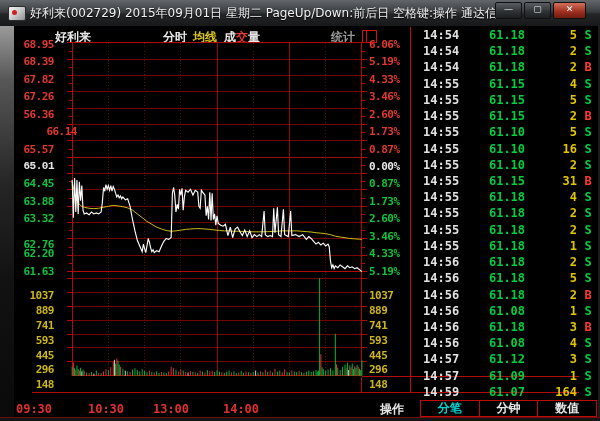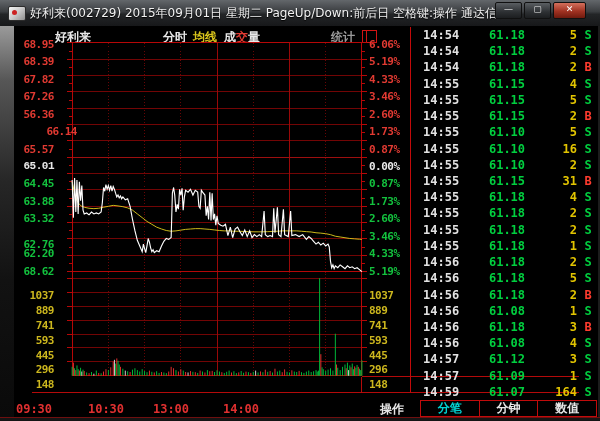--- a/index.html
+++ b/index.html
@@ -345,21 +345,21 @@
       <div class="axis-label" style="color: rgb(225, 58, 50); left: 14px; top: 116.286px;">67.26</div>
       <div class="axis-label" style="color: rgb(225, 58, 50); left: 14px; top: 133.714px;">56.36</div>
       <div class="axis-label" style="color: rgb(225, 58, 50); left: 18px; top: 151.143px; margin-left: 19px;">66.14</div>
       <div class="axis-label" style="color: rgb(225, 58, 50); left: 14px; top: 168.571px;">65.57</div>
       <div class="axis-label" style="color: rgb(232, 232, 232); left: 14px; top: 186px; font-family: Liberation Mono, monospace;">65.01</div>
       <div class="axis-label" style="color: rgb(19, 194, 62); left: 14px; top: 203.429px;">64.45</div>
       <div class="axis-label" style="color: rgb(19, 194, 62); left: 14px; top: 220.857px;">63.88</div>
       <div class="axis-label" style="color: rgb(19, 194, 62); left: 14px; top: 238.286px;">63.32</div>
       <div class="axis-label" style="color: rgb(19, 194, 62); left: 14px; top: 242px; margin-top: 22px;">62.76</div>
       <div class="axis-label" style="color: rgb(19, 194, 62); left: 14px; top: 273.143px;">62.20</div>
-      <div class="axis-label" style="color: rgb(19, 194, 62); left: 14px; top: 290.571px;">68.62</div>
+      <div class="axis-label" style="color: rgb(19, 194, 62); left: 14px; top: 290.571px;">61.63</div>
     </div>
   <div id="pct-labels" style="position: absolute; left: 0px; top: -26px;">
       <div class="axis-label rt" style="color: rgb(225, 58, 50); left: 369px; top: 64px;">6.06%</div>
       <div class="axis-label rt" style="color: rgb(225, 58, 50); left: 369px; top: 81.4286px;">5.19%</div>
       <div class="axis-label rt" style="color: rgb(225, 58, 50); left: 369px; top: 98.8571px;">4.33%</div>
       <div class="axis-label rt" style="color: rgb(225, 58, 50); left: 369px; top: 116.286px;">3.46%</div>
       <div class="axis-label rt" style="color: rgb(225, 58, 50); left: 369px; top: 133.714px;">2.60%</div>
       <div class="axis-label rt" style="color: rgb(225, 58, 50); left: 369px; top: 151.143px;">1.73%</div>
       <div class="axis-label rt" style="color: rgb(225, 58, 50); left: 369px; top: 168.571px;">0.87%</div>
       <div class="axis-label rt" style="color: rgb(232, 232, 232); left: 369px; top: 186px;">0.00%</div>

